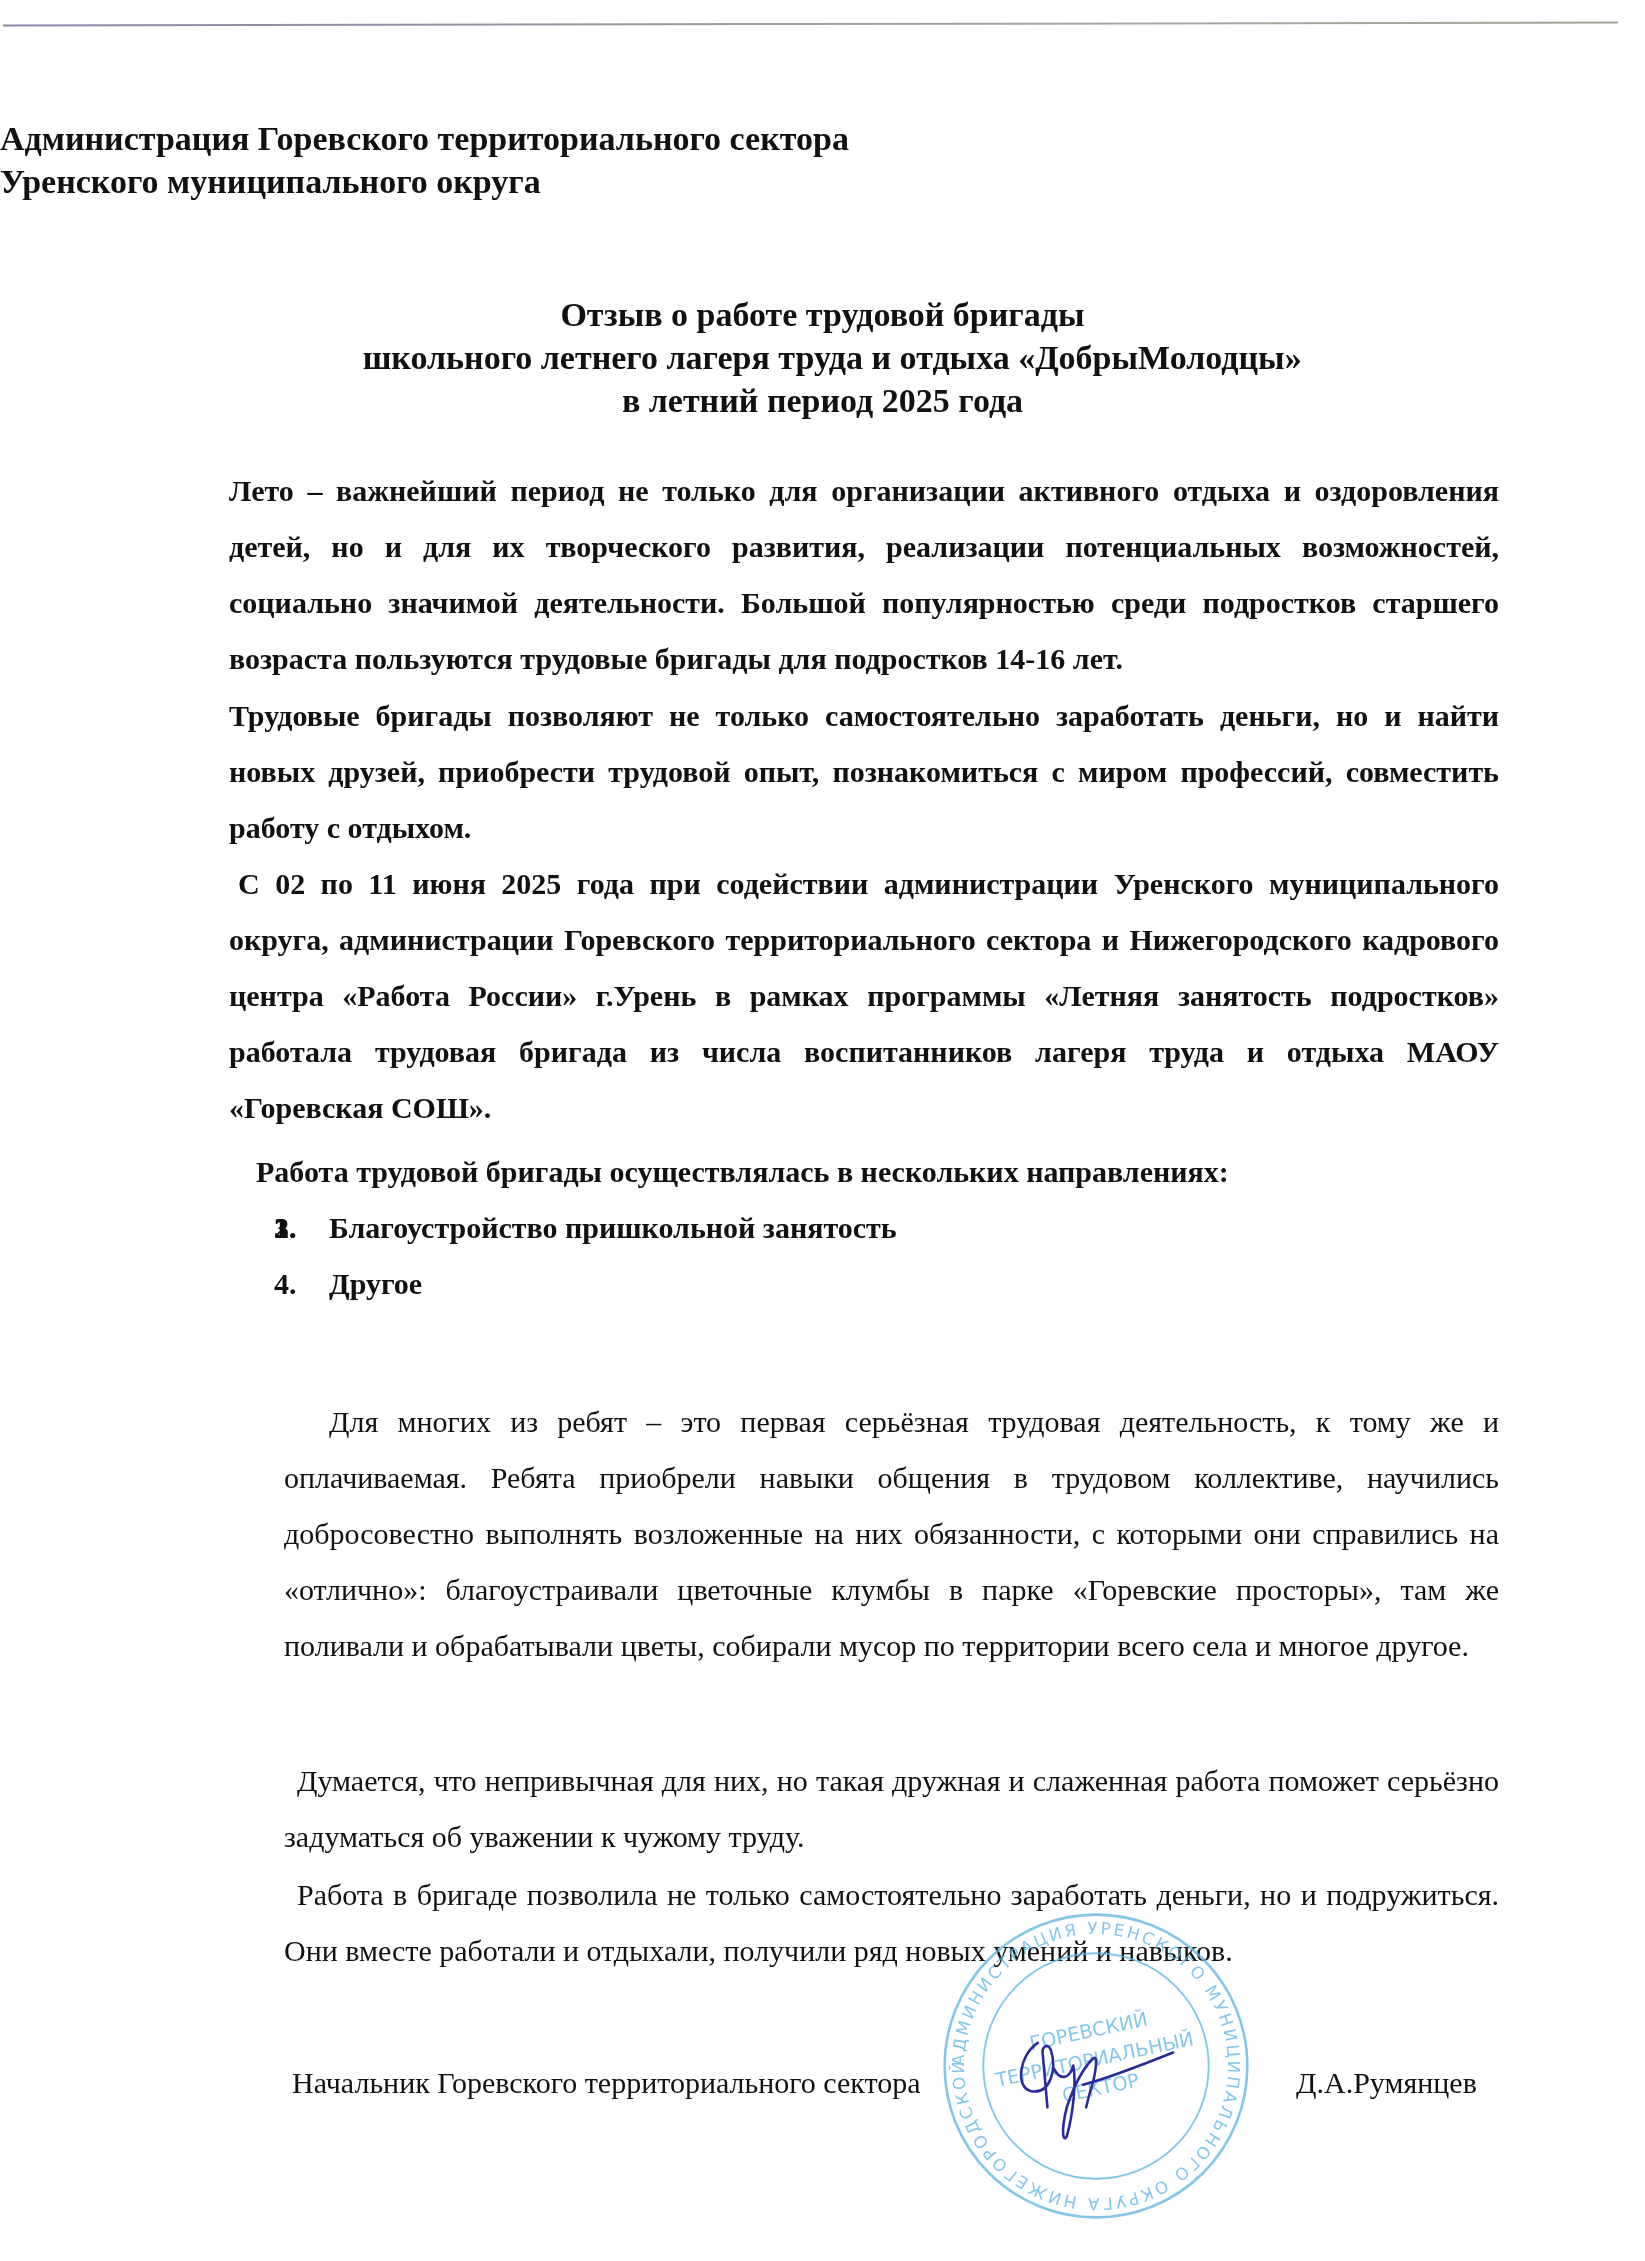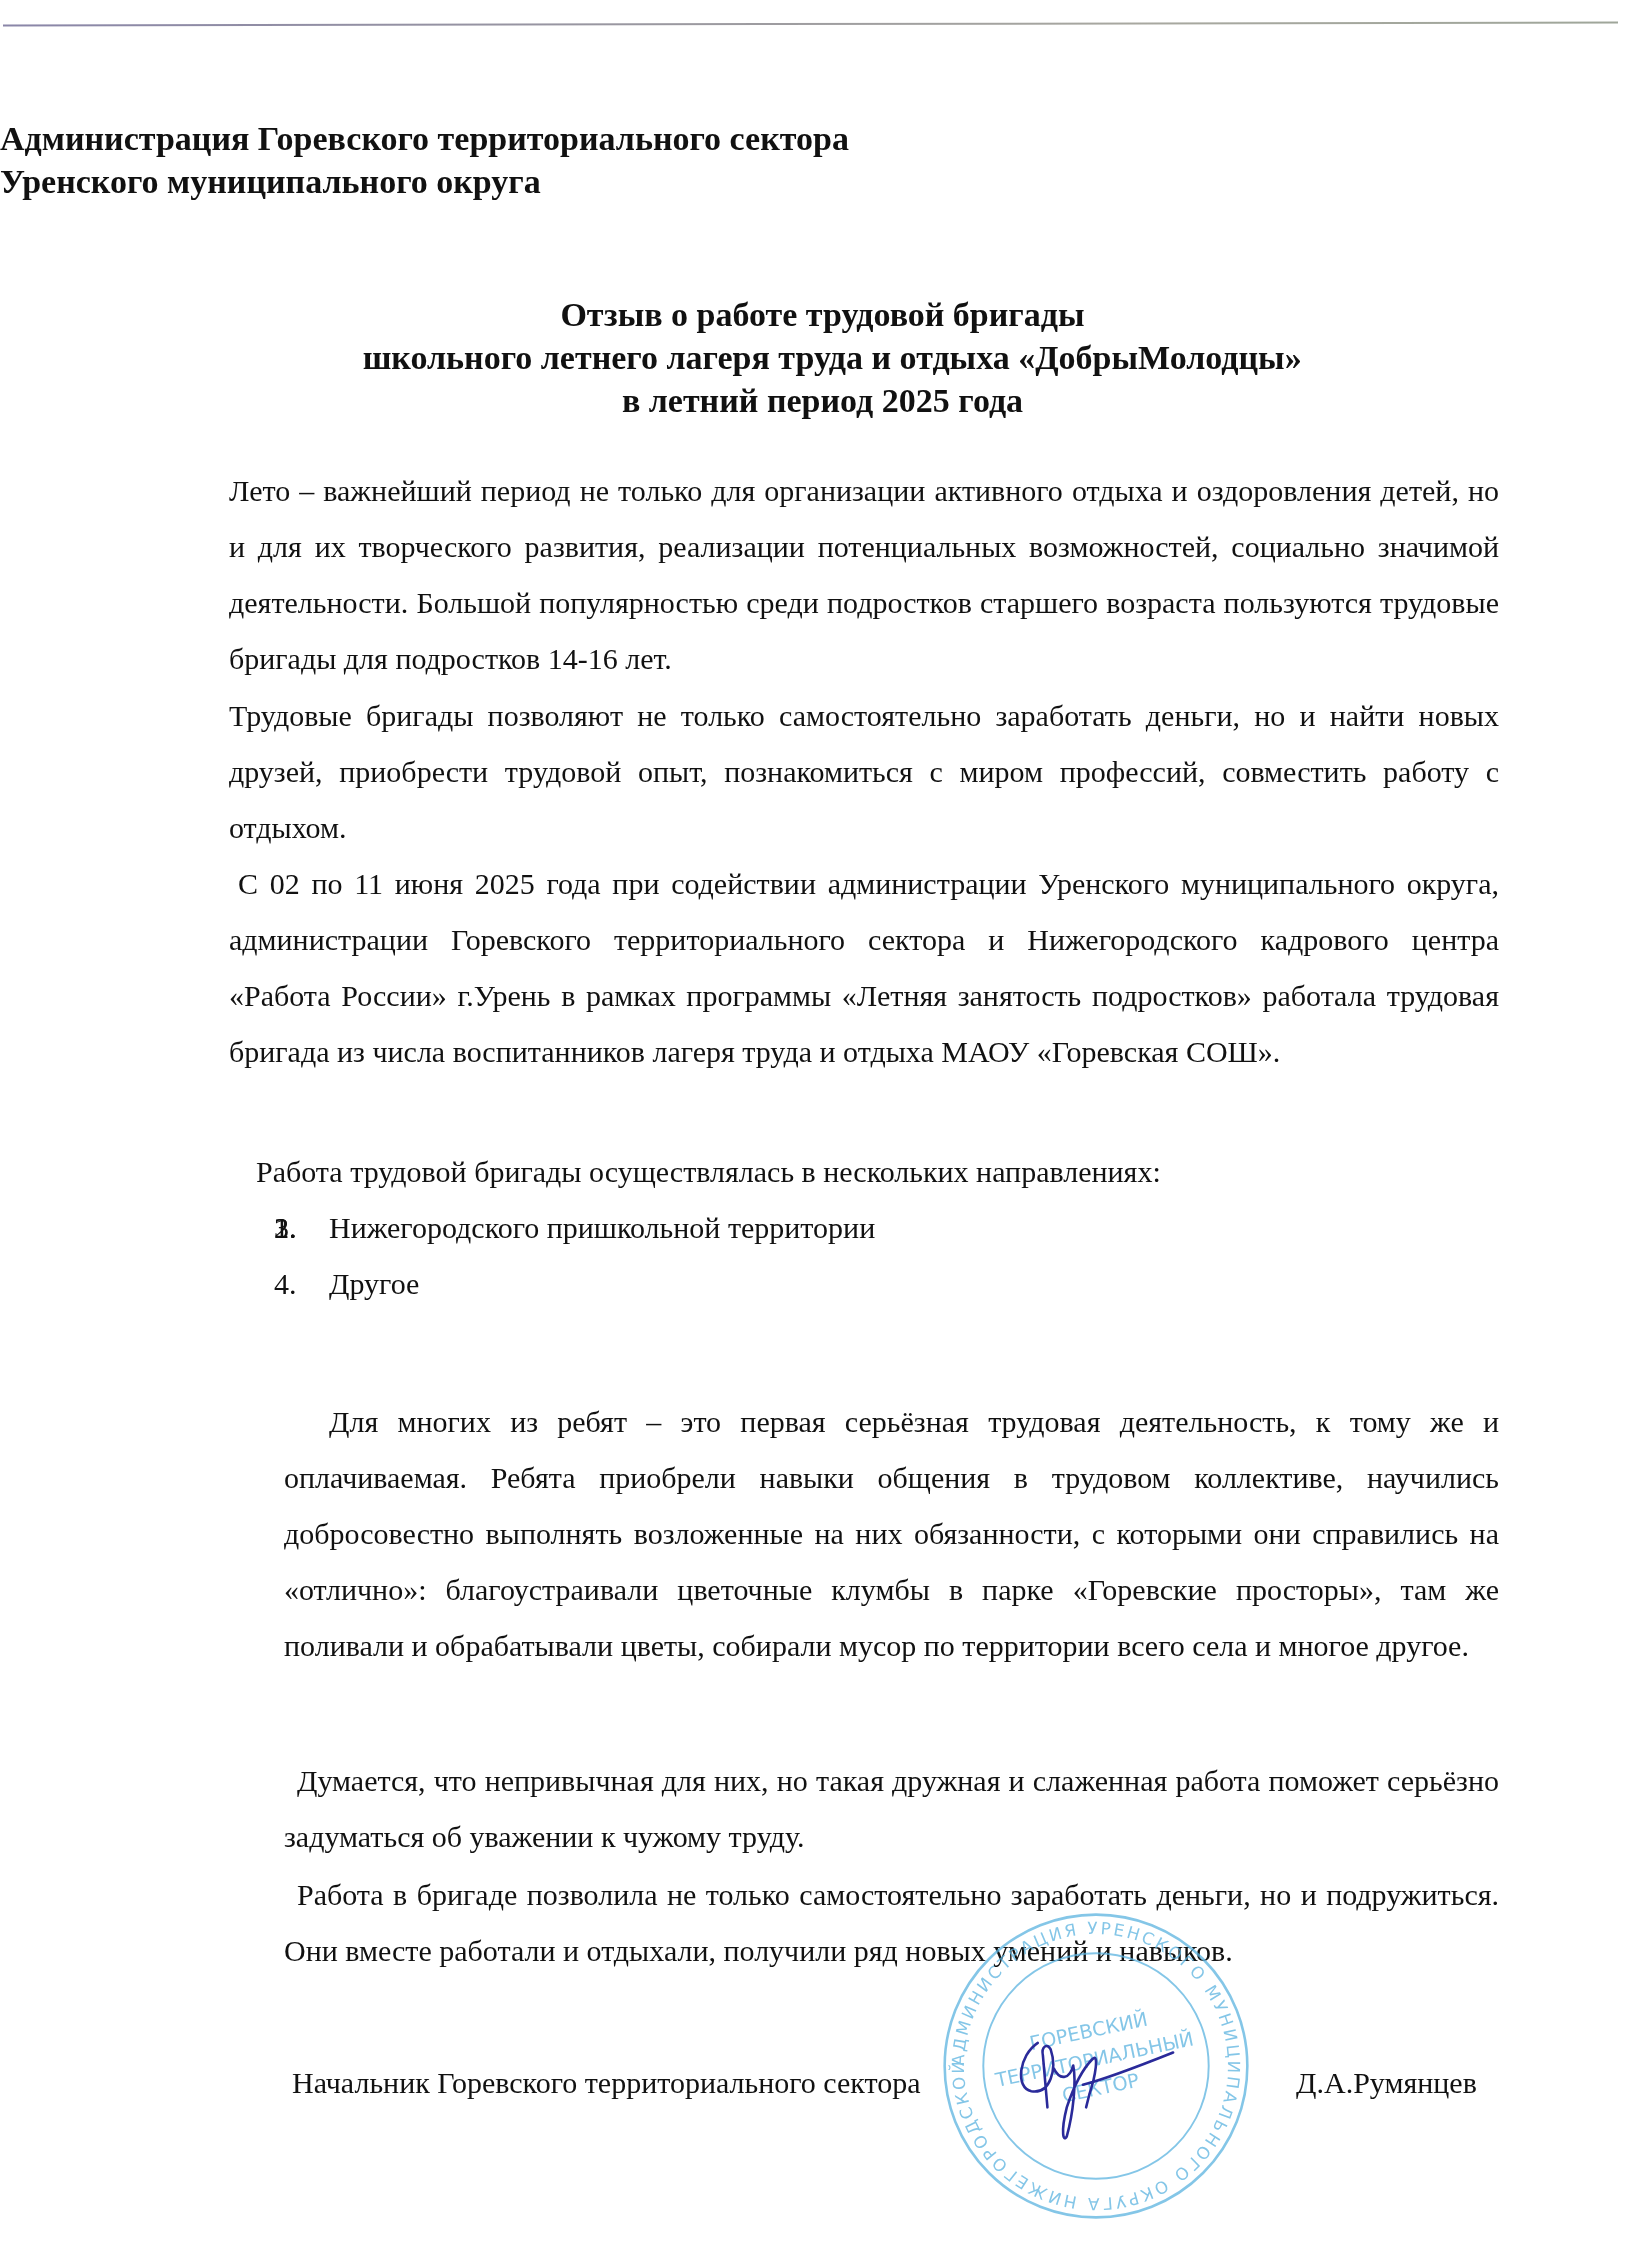--- a/index.html
+++ b/index.html
@@ -15,21 +15,21 @@
   }
   .header-block {
     position: absolute; left: 0; top: 117px; width: 1607px;
     text-align: left; font-weight: bold; font-size: 34px; line-height: 43px;
   }
   .title-block {
     position: absolute; left: 0; top: 293px; width: 1645px;
     text-align: center; font-weight: bold; font-size: 34px; line-height: 43px;
   }
   .title-block .line2 { padding-left: 19.3px; }
-  .body-text { position: absolute; left: 229px; width: 1270px; font-size: 30px; }
+  .body-text { position: absolute; left: 229px; width: 1270px; font-size: 30px; font-weight: bold; }
   .p { text-align: justify; line-height: 56px; margin: 0; }
   .p1 { top: 463px; }
   .p2 { top: 688px; }
   .p3 { top: 856px; }
   .p3 .first { padding-left: 9px; }
   .p4 { top: 1144px; }
   .p4 .intro { padding-left: 27px; }
   .list { list-style: none; margin: 0; padding: 0; }
   .list li { line-height: 56px; padding-left: 45px; position: relative; }
   .list li .num { position: absolute; left: 45px; width: 26px; }
@@ -79,21 +79,21 @@
   <p class="p intro">Работа трудовой бригады осуществлялась в нескольких направлениях:</p>
   <ol class="list">
     <li>
       <span class="num">1.</span>
     </li>
     <li>
       <span class="num">2.</span>
     </li>
     <li>
       <span class="num">3.</span>
-      <span class="txt">Нижегородского пришкольной территории</span>
+      <span class="txt">Благоустройство пришкольной занятость</span>
     </li>
     <li>
       <span class="num">4.</span>
       <span class="txt">Другое</span>
     </li>
   </ol>
 </div>
 
 <p class="indented p p5"><span class="first">Для многих из ребят – это первая серьёзная трудовая деятельность, к тому же и оплачиваемая. Ребята приобрели навыки общения в трудовом коллективе, научились добросовестно выполнять возложенные на них обязанности, с которыми они справились на «отлично»: благоустраивали цветочные клумбы в парке «Горевские просторы», там же поливали и обрабатывали цветы, собирали мусор по территории всего села и многое другое.</span></p>
 

